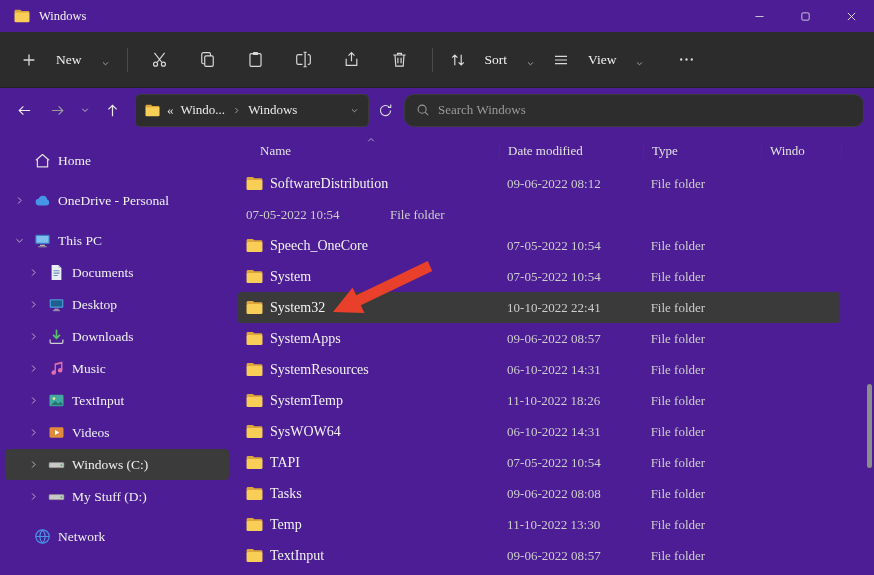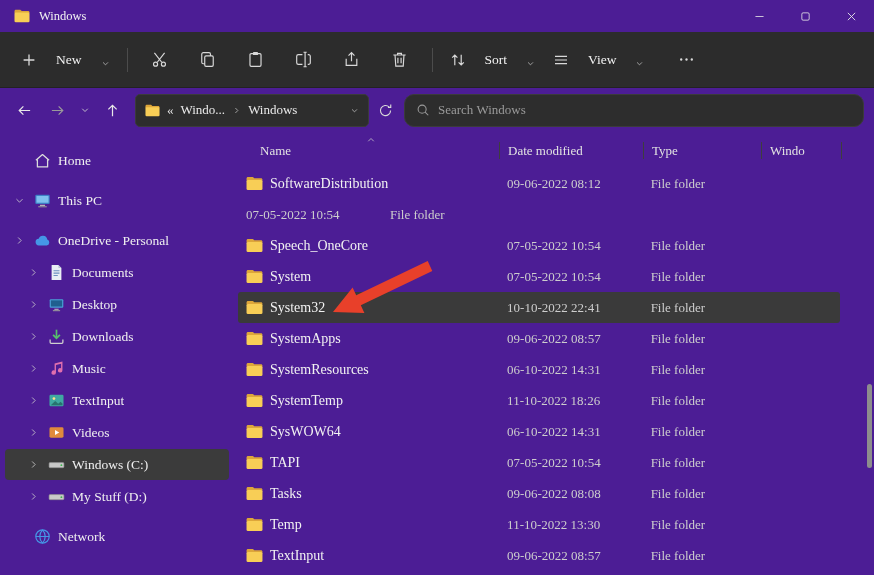--- a/index.html
+++ b/index.html
@@ -290,47 +290,47 @@
             <span class="side-chev"></span>
             <span class="side-icon" data-icon="home-icon">
               <svg viewBox="0 0 16 16" fill="none" stroke="#dcdcdc" stroke-width="1.2" stroke-linejoin="round">
                 <path d="M1.8 7.8 8 2.4l6.2 5.4"></path>
                 <path d="M3.2 6.8V14h9.6V6.8"></path>
               </svg>
             </span>
             <span class="side-label">Home</span>
           </div>
           <div class="side-item gap">
+            <span class="side-chev" data-icon="chevron-right-icon">
+              <svg viewBox="0 0 16 16" fill="none" stroke="#cfcfcf" stroke-width="1.4">
+                <path d="M6 3.6 10.4 8 6 12.4"></path>
+              </svg>
+            </span>
+            <span class="side-icon" data-icon="onedrive-cloud-icon">
+              <svg viewBox="0 0 16 16">
+                <path d="M4.8 12.6a3.1 3.1 0 0 1-.4-6.2A4.2 4.2 0 0 1 12.5 7a2.9 2.9 0 0 1-.6 5.6z" fill="#4596e6"></path>
+              </svg>
+            </span>
+            <span class="side-label">OneDrive - Personal</span>
+          </div>
+          <div class="side-item gap">
             <span class="side-chev" data-icon="chevron-down-icon">
               <svg viewBox="0 0 16 16" fill="none" stroke="#cfcfcf" stroke-width="1.4">
                 <path d="M3.6 6 8 10.4 12.4 6"></path>
               </svg>
             </span>
             <span class="side-icon" data-icon="this-pc-icon">
               <svg viewBox="0 0 16 16">
                 <rect x="1.2" y="2.6" width="13.6" height="8.6" rx="1.1" fill="#3b7dc4"></rect>
                 <rect x="2.3" y="3.7" width="11.4" height="6.4" fill="#7fc0ee"></rect>
                 <rect x="5.6" y="12" width="4.8" height="1.1" fill="#bdbdbd"></rect>
                 <rect x="4" y="13.4" width="8" height="1" fill="#9a9a9a"></rect>
               </svg>
             </span>
             <span class="side-label">This PC</span>
-          </div>
-          <div class="side-item gap">
-            <span class="side-chev" data-icon="chevron-right-icon">
-              <svg viewBox="0 0 16 16" fill="none" stroke="#cfcfcf" stroke-width="1.4">
-                <path d="M6 3.6 10.4 8 6 12.4"></path>
-              </svg>
-            </span>
-            <span class="side-icon" data-icon="onedrive-cloud-icon">
-              <svg viewBox="0 0 16 16">
-                <path d="M4.8 12.6a3.1 3.1 0 0 1-.4-6.2A4.2 4.2 0 0 1 12.5 7a2.9 2.9 0 0 1-.6 5.6z" fill="#4596e6"></path>
-              </svg>
-            </span>
-            <span class="side-label">OneDrive - Personal</span>
           </div>
           <div class="side-item indent">
             <span class="side-chev" data-icon="chevron-right-icon">
               <svg viewBox="0 0 16 16" fill="none" stroke="#cfcfcf" stroke-width="1.4">
                 <path d="M6 3.6 10.4 8 6 12.4"></path>
               </svg>
             </span>
             <span class="side-icon" data-icon="documents-icon">
               <svg viewBox="0 0 16 16">
                 <path d="M3.4.9h6.4l2.8 2.8v11.4H3.4z" fill="#e9eef5"></path>

